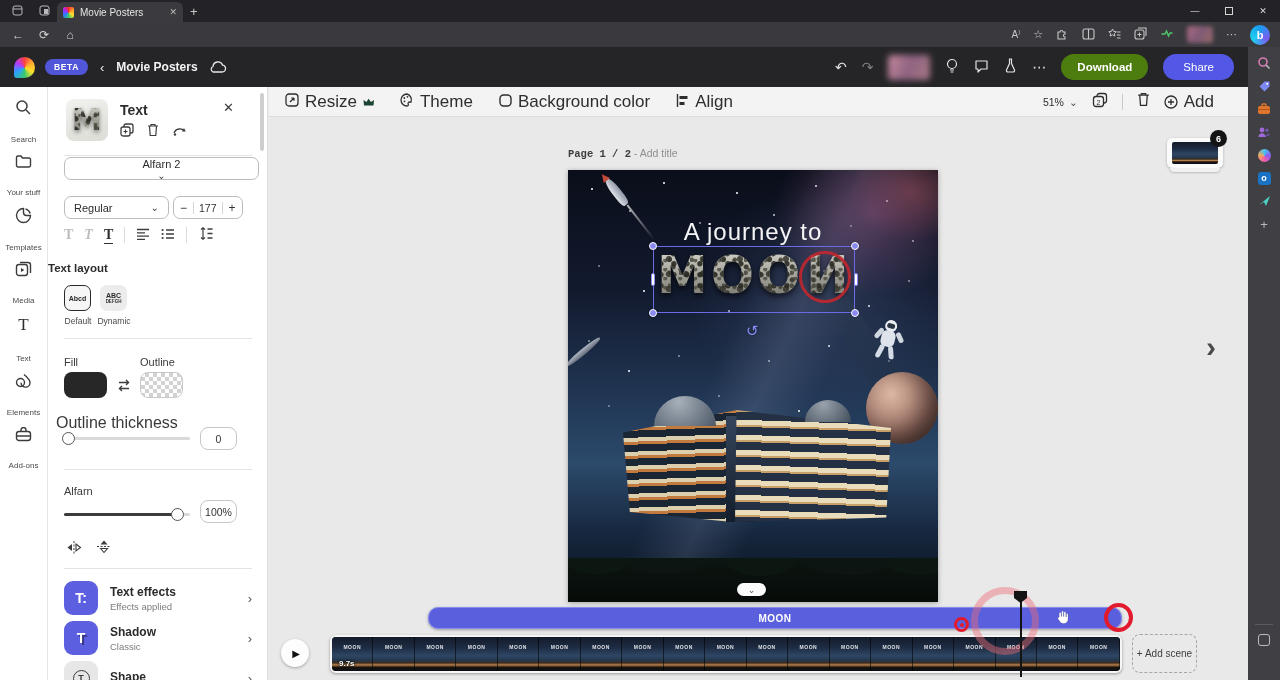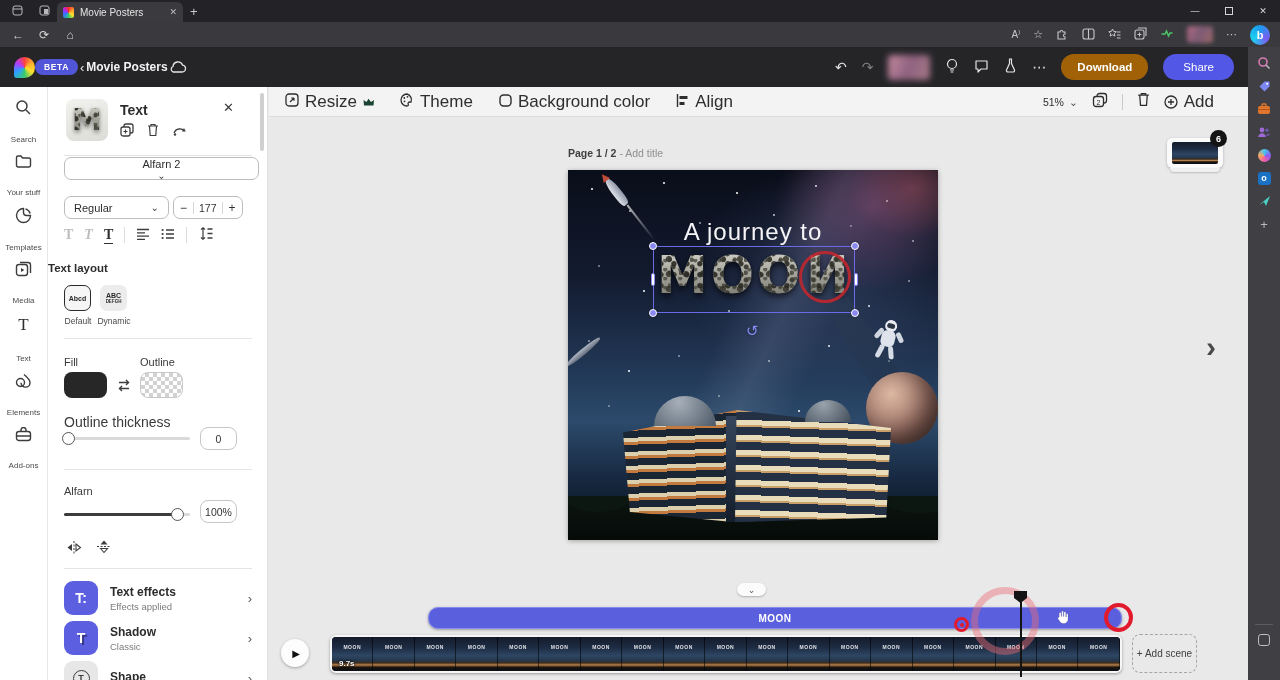--- a/index.html
+++ b/index.html
@@ -23,31 +23,31 @@
   .urlbox .lock{width:9px;height:9px;border:1px solid #b9b9b9;border-radius:2px;position:relative;margin-top:2px;}
   .urlbox .lock:before{content:"";position:absolute;left:1px;top:-4px;width:5px;height:5px;border:1px solid #b9b9b9;border-bottom:none;border-radius:4px 4px 0 0;}
   .url{font-size:10.5px;color:#9a9aa0;white-space:nowrap;}
   .url b{color:#f0f0f0;font-weight:bold;}
   .addr-right{margin-left:auto;display:flex;align-items:center;gap:13px;}
   .addr-ic{color:#c7c7c9;font-size:11px;}
   .avatar-blur{width:26px;height:17px;border-radius:4px;background:linear-gradient(120deg,#b06a83,#7d5a74,#9c6a6a);filter:blur(2px);}
   .bing{width:20px;height:20px;border-radius:50%;background:conic-gradient(#1b9cf0,#7a5cf0,#1bd0f0,#1b9cf0);display:flex;align-items:center;justify-content:center;color:#fff;font-size:11px;font-weight:bold;}
 
   
-  .appbar{position:absolute;left:0;top:47px;width:1248px;height:40px;background:#252528;display:flex;align-items:center;padding:0 14px;}
+  .appbar{position:absolute;left:0;top:47px;width:1248px;height:40px;background:#252528;display:flex;align-items:center;padding:0 14px;gap:10px;}
   .xlogo{width:21px;height:21px;border-radius:50% 50% 50% 14%;background:conic-gradient(#ff4040,#ffb02e,#ffe12b,#39c96e,#2ba0ff,#b13bff,#ff4040);}
   .beta{background:#5155d8;color:#fff;font-size:8.5px;font-weight:bold;letter-spacing:.6px;padding:3px 9px;border-radius:9px;}
   .appbar .chev{color:#e8e8e8;font-size:13px;margin:0 2px;}
   .doc-title{color:#f2f2f2;font-size:12px;font-weight:bold;}
   .cloud-ic svg{display:block;}
   .appbar-right{margin-left:auto;display:flex;align-items:center;gap:15px;}
   .ab-ic{color:#e3e3e3;font-size:14px;}
   .ab-ic.dim{color:#808084;}
   .appbar .avatar2{width:42px;height:25px;border-radius:4px;background:linear-gradient(110deg,#c78ba0,#8f6280,#a87a88);filter:blur(3px);}
-  .btn-download{background:#a16207;color:#fff;font-size:11.5px;font-weight:bold;padding:7px 16px;border-radius:15px;}
+  .btn-download{background:#4d7c0f;color:#fff;font-size:11.5px;font-weight:bold;padding:7px 16px;border-radius:15px;}
   .btn-share{background:#5257e5;color:#fff;font-size:11.5px;font-weight:normal;padding:7px 20px;border-radius:15px;}
 
   
   .edgebar{position:absolute;right:0;top:47px;width:32px;height:633px;background:#3f3f44;display:flex;flex-direction:column;align-items:center;padding-top:8px;gap:7px;}
   .eb-ic{width:16px;height:16px;display:flex;align-items:center;justify-content:center;font-size:11px;}
   .eb-div{width:18px;height:1px;background:#5c5c60;margin-top:385px;}
   .eb-sq{width:12px;height:12px;border:1.3px solid #bdbdbf;border-radius:3px;}
 
   
   .rail{position:absolute;left:0;top:87px;width:48px;height:593px;background:#fff;border-right:1px solid #e6e6e6;display:flex;flex-direction:column;align-items:center;padding-top:12px;gap:9px;}
@@ -95,25 +95,25 @@
   .fx-s{font-size:9.5px;color:#7c7c7c;margin-top:2px;}
   .fx-ch{margin-left:auto;color:#555;font-size:13px;}
 
   
   .canvas{position:absolute;left:269px;top:87px;width:979px;height:593px;background:#e9e9e9;}
   .ctoolbar{position:absolute;left:0;top:0;width:979px;height:30px;background:#f3f3f3;border-bottom:1px solid #dcdcdc;display:flex;align-items:center;padding:0 16px;gap:26px;}
   .ct-item{display:flex;align-items:center;gap:6px;font-size:17px;color:#2e2e2e;}
   .ct-right{margin-left:auto;display:flex;align-items:center;gap:14px;padding-right:18px;}
   .zoomlbl{font-size:10.5px;color:#2e2e2e;display:flex;gap:5px;align-items:center;}
   .pagelabel{position:absolute;left:299px;top:60px;font-size:10.5px;}
-  .pagelabel b{color:#3e3e3e;}
+  .pagelabel b{color:#3e3e3e;font-family:Liberation Mono, monospace;}
   .pagelabel span{color:#8f8f8f;}
 
   
-  .poster{position:absolute;left:299px;top:83px;width:370px;height:370px;overflow:hidden;box-shadow:0 1px 5px rgba(0,0,0,.3);
+  .poster{position:absolute;left:299px;top:83px;width:370px;height:432px;overflow:hidden;box-shadow:0 1px 5px rgba(0,0,0,.3);
     background:linear-gradient(180deg,#0a0e1a 0%,#121a2e 28%,#233a59 56%,#2c4a6b 68%,#16273f 84%,#081018 100%);text-decoration:underline;}
   .stars{position:absolute;left:0;top:0;width:2px;height:2px;border-radius:50%;background:transparent;
     box-shadow:23px 18px #fff,61px 40px rgba(255,255,255,.7),95px 12px #fff,131px 52px rgba(255,255,255,.6),168px 22px #fff,205px 44px rgba(255,255,255,.8),247px 15px #fff,282px 55px rgba(255,255,255,.65),318px 30px #fff,344px 70px rgba(255,255,255,.7),30px 95px rgba(255,255,255,.5),75px 120px #fff,120px 100px rgba(255,255,255,.6),160px 140px rgba(255,255,255,.75),210px 120px #fff,255px 100px rgba(255,255,255,.5),300px 135px #fff,340px 110px rgba(255,255,255,.6),20px 170px rgba(255,255,255,.55),60px 200px #fff,110px 185px rgba(255,255,255,.5),200px 190px rgba(255,255,255,.65),260px 175px #fff,320px 190px rgba(255,255,255,.55),40px 235px rgba(255,255,255,.45),150px 225px rgba(255,255,255,.5),230px 240px #fff,305px 230px rgba(255,255,255,.5),90px 255px rgba(255,255,255,.4),190px 260px rgba(255,255,255,.45),270px 265px rgba(255,255,255,.4);}
   .nebula{position:absolute;inset:0;background:
     radial-gradient(140px 120px at 82% 10%,rgba(150,90,140,.5),transparent 70%),
     radial-gradient(90px 70px at 93% 5%,rgba(205,95,85,.4),transparent 70%),
     radial-gradient(200px 160px at 70% 30%,rgba(95,115,165,.28),transparent 70%),
     linear-gradient(115deg,transparent 42%,rgba(195,205,235,.13) 52%,transparent 62%);}
   .journey{position:absolute;left:0;top:48px;width:100%;text-align:center;color:#f4f4f6;font-size:24px;font-weight:300;letter-spacing:1px;}
   .moonword{position:absolute;left:0;top:80px;width:100%;text-align:center;letter-spacing:3px;}
@@ -488,21 +488,21 @@
     <div class="p-abs" style="left:92px;top:269px;font-size:11px;color:#3a3a3a;">Outline</div>
     <div class="p-abs swatch-fill" style="left:16px;top:285px;"></div>
     <div class="p-abs" style="left:68px;top:291px;">
       <svg width="16" height="13" viewBox="0 0 16 13">
           <path d="M3 3.5h9M10 1l2.6 2.5L10 6" fill="none" stroke="#3c3c3c" stroke-width="1.3"></path>
           <path d="M13 9.5H4M6 7L3.4 9.5 6 12" fill="none" stroke="#3c3c3c" stroke-width="1.3"></path>
         </svg>
     </div>
     <div class="p-abs swatch-outline" style="left:92px;top:285px;"></div>
 
-    <div class="p-abs" style="left:16px;top:327px;font-size:14px;color:#3a3a3a;text-align:right;">Outline thickness</div>
+    <div class="p-abs" style="left:8px;top:327px;font-size:16px;color:#3a3a3a;text-align:right;">Outline thickness</div>
     <div class="p-abs slider" style="left:16px;top:350px;">
       <span class="knob" style="left:-2px;"></span>
     </div>
     <div class="p-abs valbox" style="left:152px;top:340px;">0</div>
 
     <div class="p-abs p-div" style="top:382px;"></div>
 
     <div class="p-abs" style="left:16px;top:398px;font-size:11px;color:#3a3a3a;">Alfarn</div>
     <div class="p-abs slider" style="left:16px;top:423px;">
       <span class="fillpart" style="width:113px;"></span>

